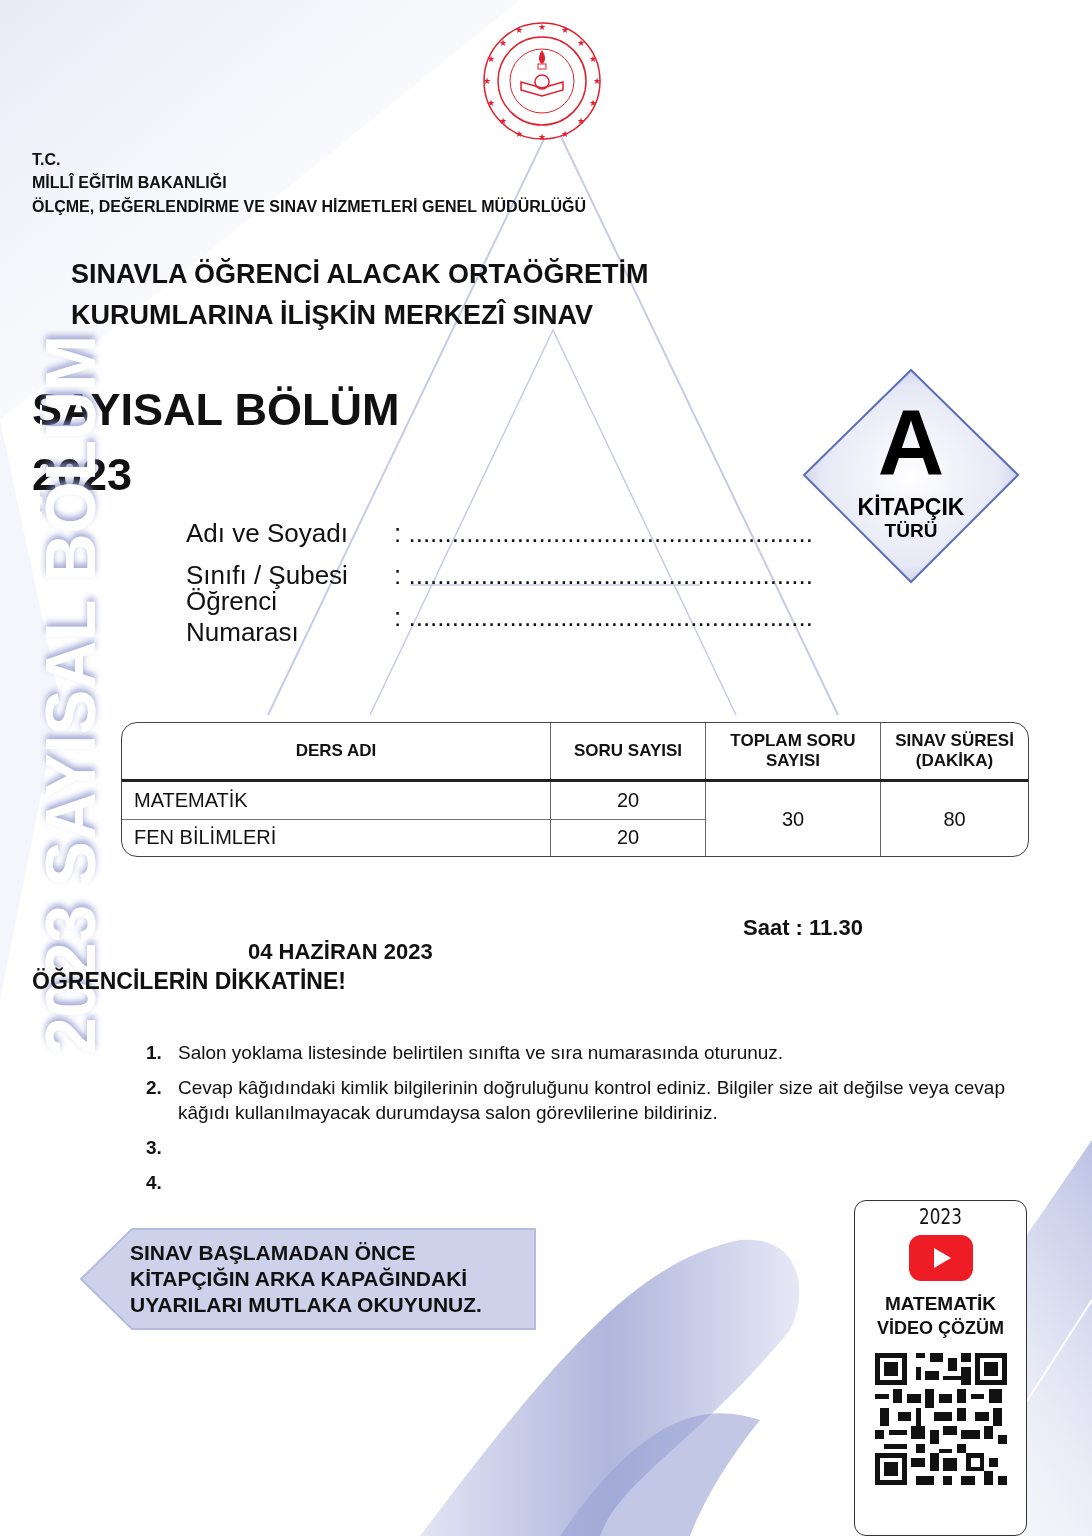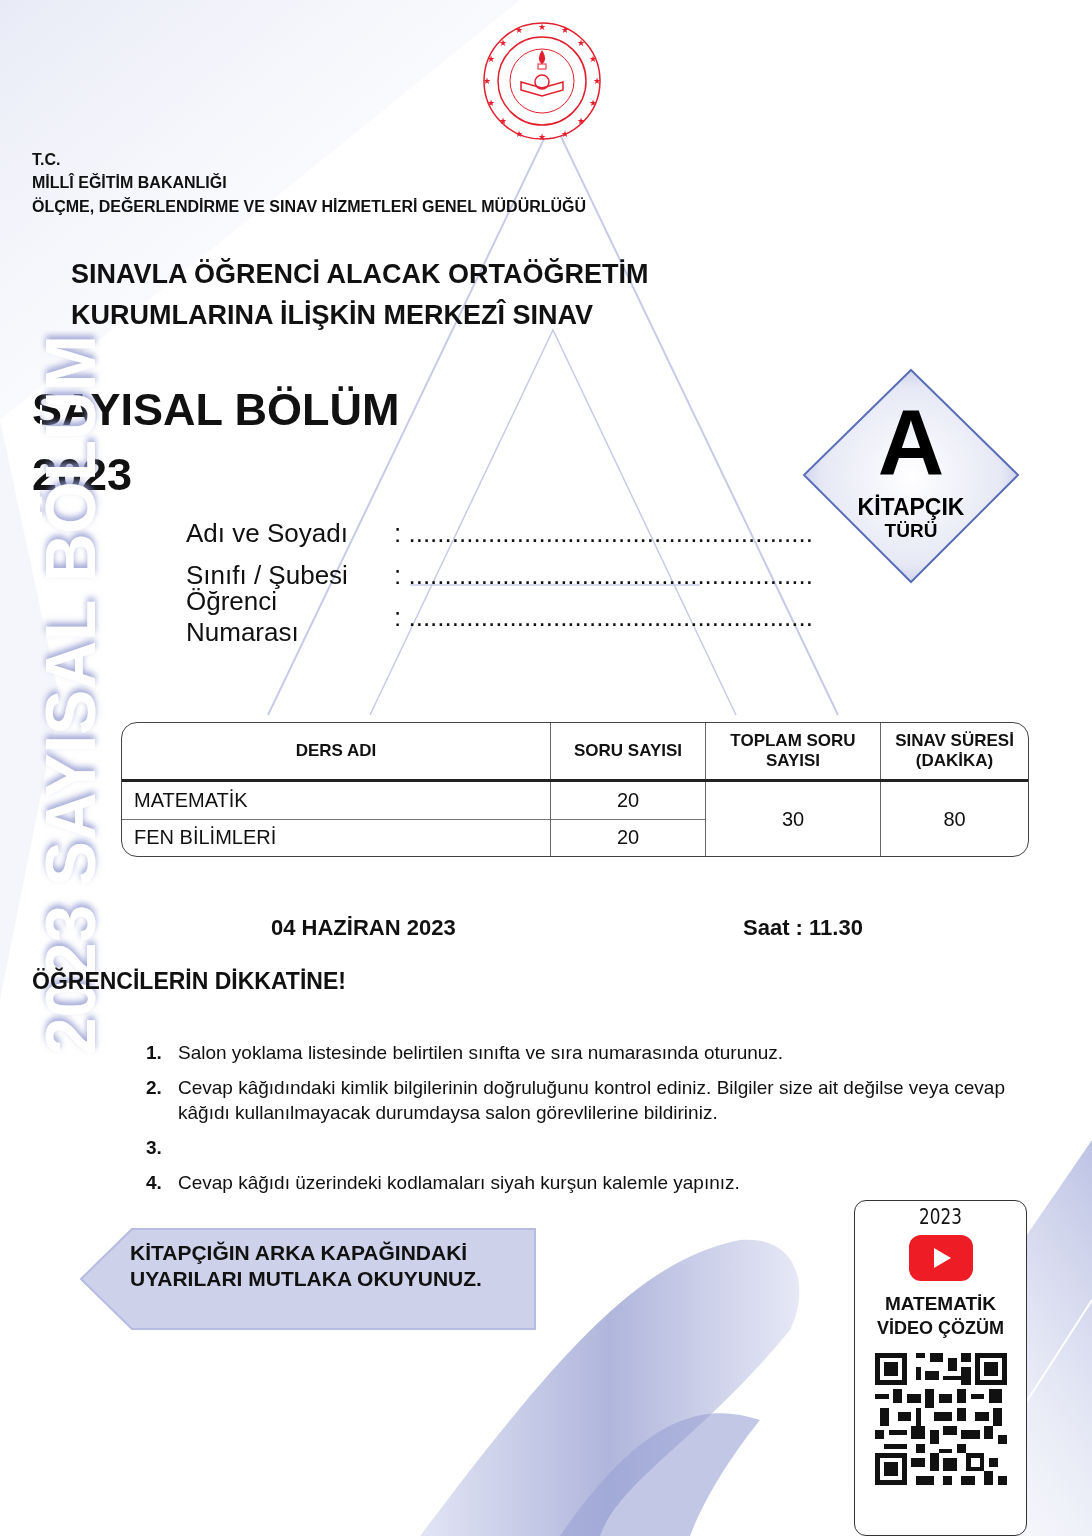--- a/index.html
+++ b/index.html
@@ -168,48 +168,48 @@
         <td rowspan="2" style="border-top:none;">80</td>
       </tr>
       <tr>
         <td class="name">FEN BİLİMLERİ</td>
         <td>20</td>
       </tr>
     </tbody>
   </table>
 </div>
 
-<div class="abs date-row" style="left:271px;">04 HAZİRAN 2023</div>
+<div class="abs date-row" style="left:248px;margin-top:24px;">04 HAZİRAN 2023</div>
 <div class="abs date-row" style="left:699px;margin-left:44px;">Saat : 11.30</div>
 
 <div class="abs attn center">ÖĞRENCİLERİN DİKKATİNE!</div>
 
 <div class="abs rules">
   <div class="rule">
     <span class="rule-num">1.</span>
     <span>Salon yoklama listesinde belirtilen sınıfta ve sıra numarasında oturunuz.</span>
   </div>
   <div class="rule">
     <span class="rule-num">2.</span>
     <span>Cevap kâğıdındaki kimlik bilgilerinin doğruluğunu kontrol ediniz. Bilgiler size ait değilse veya cevap kâğıdı kullanılmayacak durumdaysa salon görevlilerine bildiriniz.</span>
   </div>
   <div class="rule">
     <span class="rule-num">3.</span>
   </div>
   <div class="rule">
     <span class="rule-num">4.</span>
-    <span>Cevap kâğıdı üzerindeki kodlamaları siyah kurşun kalemle yapınız.</span>
   </div>
 </div>
 
 <div class="abs arrow-box">
   <svg width="456" height="102" viewBox="0 0 456 102" style="position:absolute;left:0;top:0;">
     <polygon points="52,1 455,1 455,101 52,101 1,51" fill="#cdd1ea" stroke="#b6bce0" stroke-width="2"></polygon>
   </svg>
   <div class="arrow-text">
+    <div>SINAV BAŞLAMADAN ÖNCE</div>
     <div>KİTAPÇIĞIN ARKA KAPAĞINDAKİ</div>
     <div>UYARILARI MUTLAKA OKUYUNUZ.</div>
   </div>
 </div>
 
 <div class="abs qr-card">
   <div style="position:absolute;left:0;top:4px;width:171px;text-align:center;font-size:21px;font-family:'DejaVu Sans',sans-serif;transform:scaleX(0.8);">2023</div>
   <svg style="position:absolute;left:54px;top:34px;" width="64" height="46" viewBox="0 0 64 46">
     <rect x="0" y="0" width="64" height="46" rx="12" fill="#ee1c25"></rect>
     <polygon points="25,13 25,33 42,23" fill="#ffffff"></polygon>

